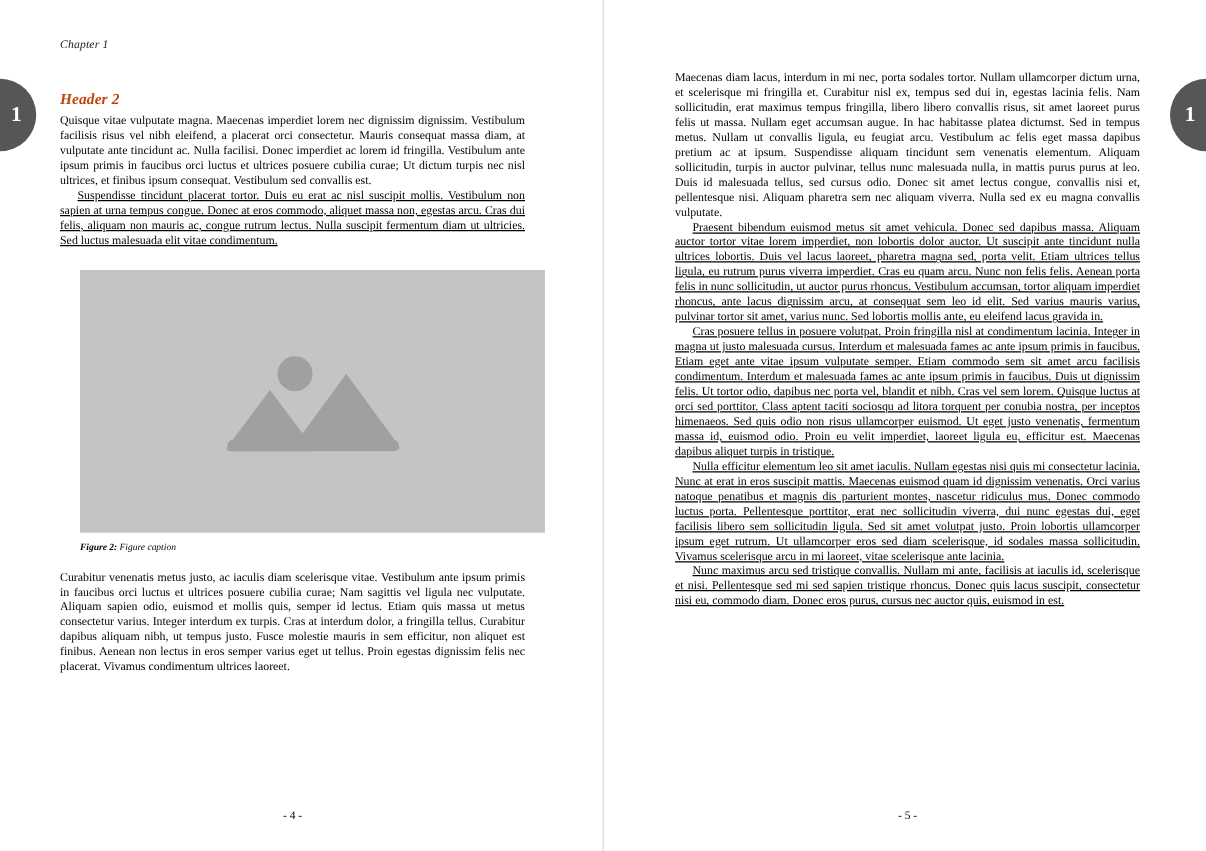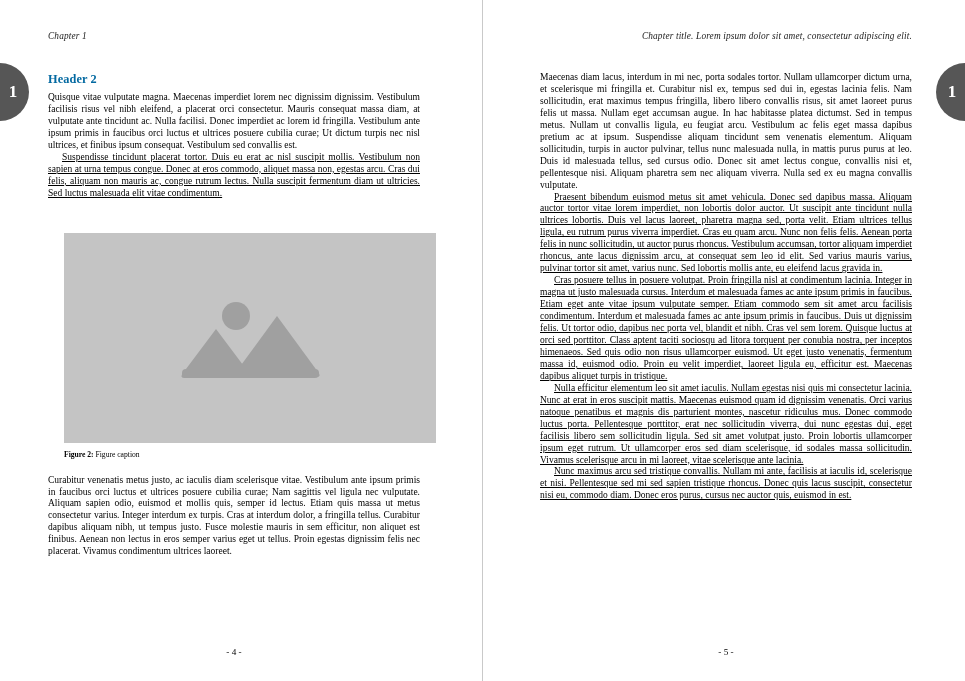--- a/index.html
+++ b/index.html
@@ -97,35 +97,37 @@
     color: #000000;
   }
   p.body + p.body { text-indent: 14px; text-decoration: underline; }
   p.body.noindent { text-indent: 0; }
 
   
   h2.heading {
     margin: 12px 0 5px 0;
     font-size: 12.3px;
     font-weight: bold;
-    color: #0369a1;
+    color: #c2410c;
     letter-spacing: 0.1px;
+    font-style: italic;
   }
   h3.heading {
     margin: 11px 0 4px 0;
     font-size: 10.2px;
     font-weight: bold;
     color: #4a4f56;
     letter-spacing: 0.1px;
   }
 
   
   figure.figure {
-    margin: 17px 0 0 0;
+    margin: 0 0 0 0;
     padding: 16px;
+    font-style: italic;
   }
   .figure-image {
     width: 372px;
     height: 210px;
     background: #c4c4c4;
     display: block;
   }
   figcaption.figure-caption {
     margin-top: 7px;
     font-size: 7.6px;
@@ -196,21 +198,20 @@
   </div>
 
   <div class="page page-right">
 
     <div class="chapter-tab chapter-tab-right">
       <span>1</span>
     </div>
 
     <div class="page-body">
 
-      <div class="running-head right">Chapter title. Lorem ipsum dolor sit amet, consectetur adipiscing elit.</div>
 
       <div class="content">
 
         <p class="body">Maecenas diam lacus, interdum in mi nec, porta sodales tortor. Nullam ullamcorper dictum urna, et scelerisque mi fringilla et. Curabitur nisl ex, tempus sed dui in, egestas lacinia felis. Nam sollicitudin, erat maximus tempus fringilla, libero libero convallis risus, sit amet laoreet purus felis ut massa. Nullam eget accumsan augue. In hac habitasse platea dictumst. Sed in tempus metus. Nullam ut convallis ligula, eu feugiat arcu. Vestibulum ac felis eget massa dapibus pretium ac at ipsum. Suspendisse aliquam tincidunt sem venenatis elementum. Aliquam sollicitudin, turpis in auctor pulvinar, tellus nunc malesuada nulla, in mattis purus purus at leo. Duis id malesuada tellus, sed cursus odio. Donec sit amet lectus congue, convallis nisi et, pellentesque nisi. Aliquam pharetra sem nec aliquam viverra. Nulla sed ex eu magna convallis vulputate.</p>
 
 
         <p class="body noindent">Praesent bibendum euismod metus sit amet vehicula. Donec sed dapibus massa. Aliquam auctor tortor vitae lorem imperdiet, non lobortis dolor auctor. Ut suscipit ante tincidunt nulla ultrices lobortis. Duis vel lacus laoreet, pharetra magna sed, porta velit. Etiam ultrices tellus ligula, eu rutrum purus viverra imperdiet. Cras eu quam arcu. Nunc non felis felis. Aenean porta felis in nunc sollicitudin, ut auctor purus rhoncus. Vestibulum accumsan, tortor aliquam imperdiet rhoncus, ante lacus dignissim arcu, at consequat sem leo id elit. Sed varius mauris varius, pulvinar tortor sit amet, varius nunc. Sed lobortis mollis ante, eu eleifend lacus gravida in.</p>
         <p class="body">Cras posuere tellus in posuere volutpat. Proin fringilla nisl at condimentum lacinia. Integer in magna ut justo malesuada cursus. Interdum et malesuada fames ac ante ipsum primis in faucibus. Etiam eget ante vitae ipsum vulputate semper. Etiam commodo sem sit amet arcu facilisis condimentum. Interdum et malesuada fames ac ante ipsum primis in faucibus. Duis ut dignissim felis. Ut tortor odio, dapibus nec porta vel, blandit et nibh. Cras vel sem lorem. Quisque luctus at orci sed porttitor. Class aptent taciti sociosqu ad litora torquent per conubia nostra, per inceptos himenaeos. Sed quis odio non risus ullamcorper euismod. Ut eget justo venenatis, fermentum massa id, euismod odio. Proin eu velit imperdiet, laoreet ligula eu, efficitur est. Maecenas dapibus aliquet turpis in tristique.</p>
         <p class="body">Nulla efficitur elementum leo sit amet iaculis. Nullam egestas nisi quis mi consectetur lacinia. Nunc at erat in eros suscipit mattis. Maecenas euismod quam id dignissim venenatis. Orci varius natoque penatibus et magnis dis parturient montes, nascetur ridiculus mus. Donec commodo luctus porta. Pellentesque porttitor, erat nec sollicitudin viverra, dui nunc egestas dui, eget facilisis libero sem sollicitudin ligula. Sed sit amet volutpat justo. Proin lobortis ullamcorper ipsum eget rutrum. Ut ullamcorper eros sed diam scelerisque, id sodales massa sollicitudin. Vivamus scelerisque arcu in mi laoreet, vitae scelerisque ante lacinia.</p>
         <p class="body">Nunc maximus arcu sed tristique convallis. Nullam mi ante, facilisis at iaculis id, scelerisque et nisi. Pellentesque sed mi sed sapien tristique rhoncus. Donec quis lacus suscipit, consectetur nisi eu, commodo diam. Donec eros purus, cursus nec auctor quis, euismod in est.</p>

